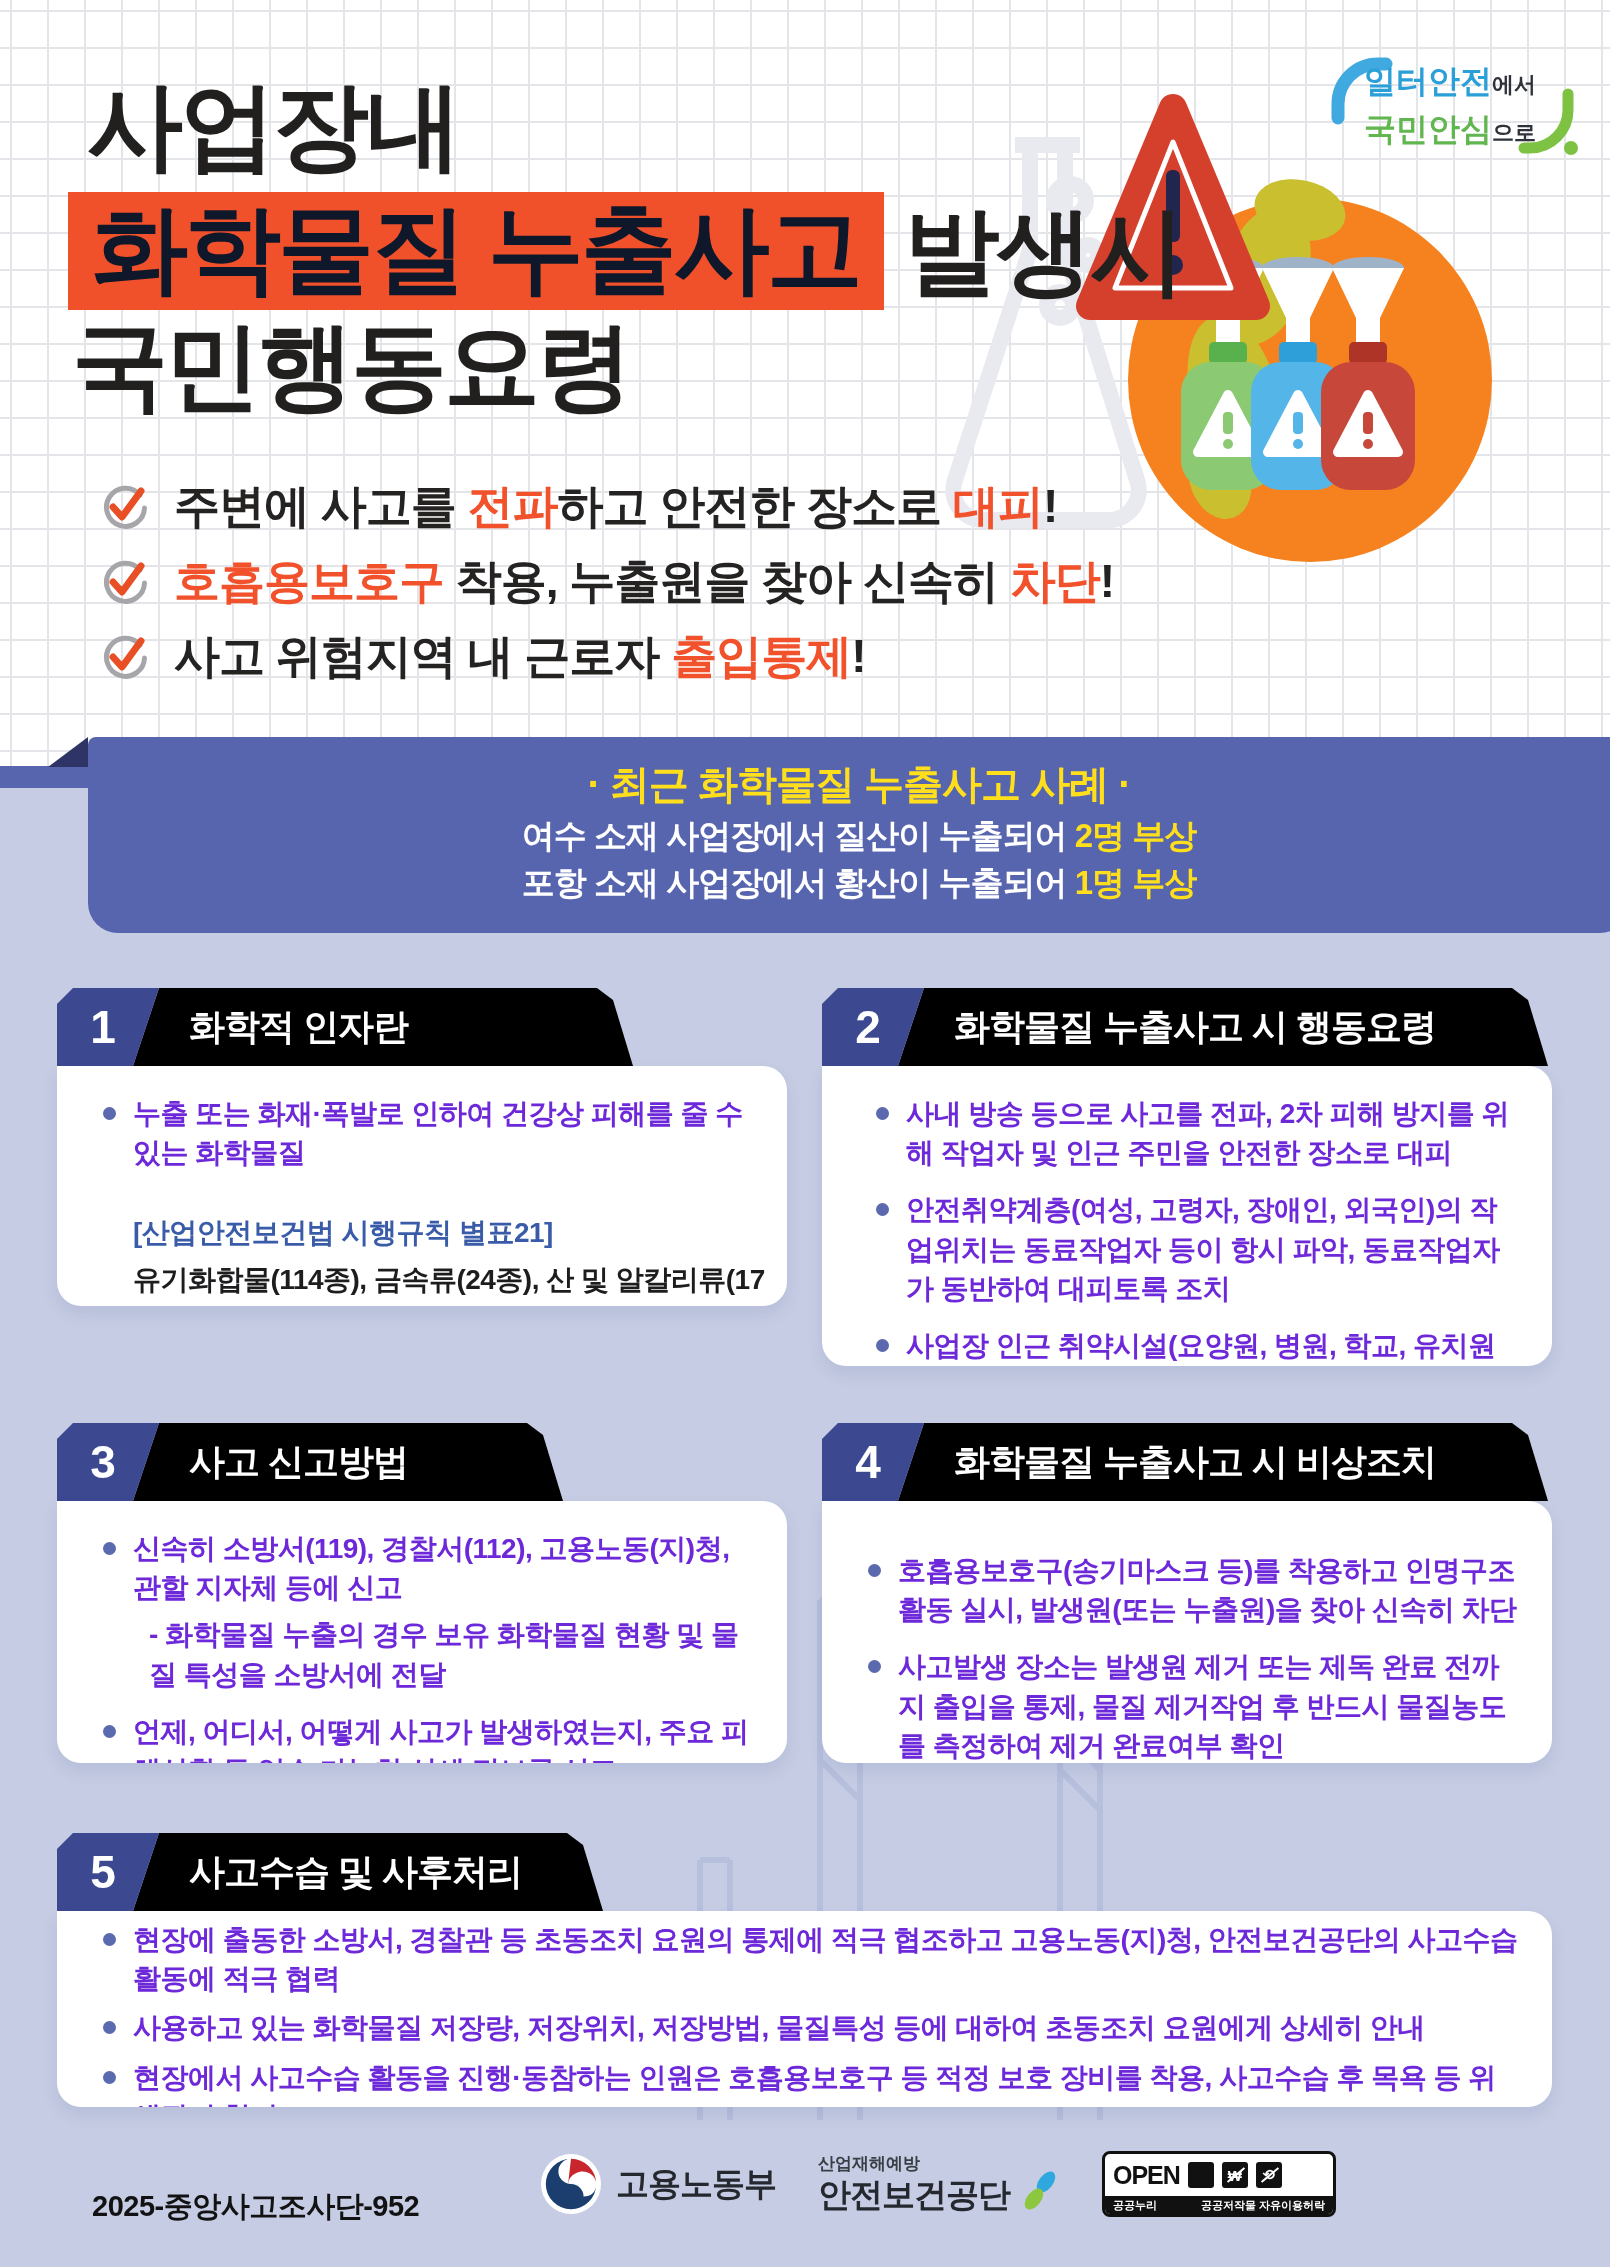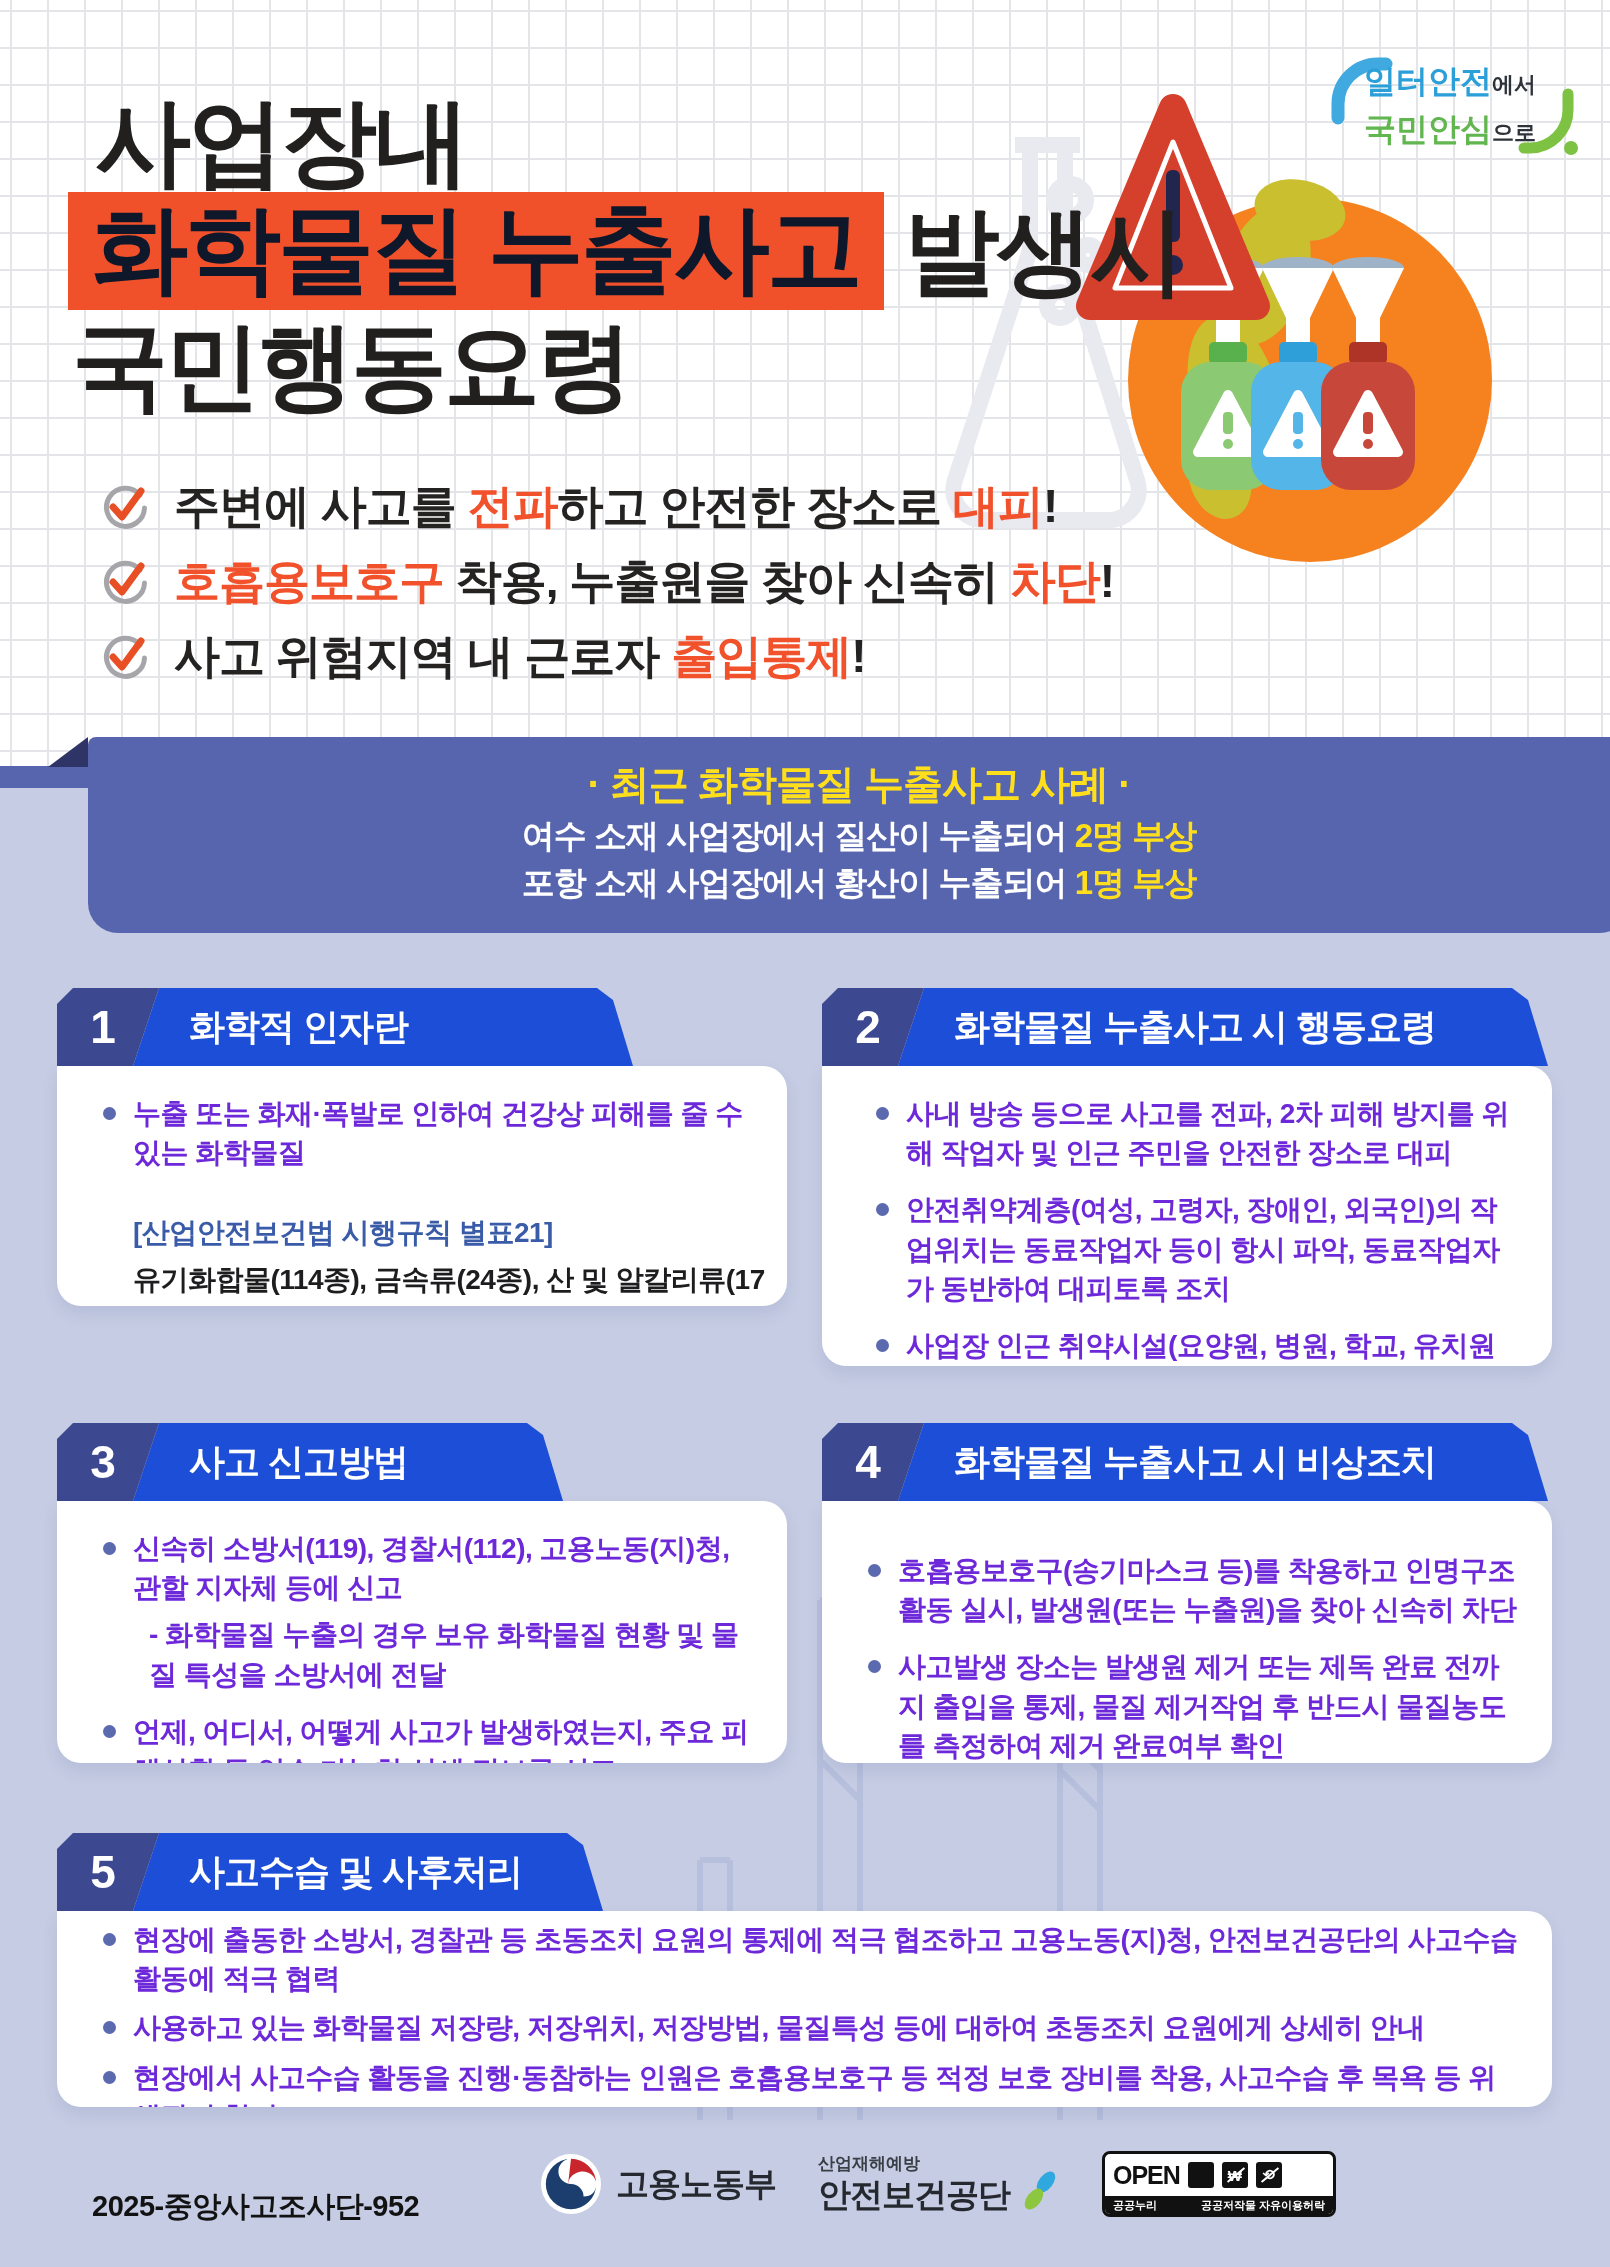--- a/index.html
+++ b/index.html
@@ -15,21 +15,21 @@
   .grid-bg{
     position:absolute;left:0;top:0;width:100%;height:780px;background:#fff;
     background-image:linear-gradient(#e4e5e9 2px,transparent 2px),
                      linear-gradient(90deg,#e4e5e9 2px,transparent 2px);
     background-size:37px 37px;background-position:10px 10px;
   }
   .lower-bg{position:absolute;left:0;top:778px;width:100%;height:1489px;background:#c5cce3;}
   .silhouette{position:absolute;left:0;top:1560px;opacity:.5;}
   
   .t-line{position:absolute;font-weight:900;letter-spacing:-3px;color:#221f1f;white-space:nowrap;}
-  .t1{left:95px;top:72px;font-size:96px;line-height:108px;margin-top:16px;}
+  .t1{left:87px;top:72px;font-size:96px;line-height:108px;}
   .t2{left:68px;top:192px;font-size:96px;line-height:110px;display:flex;align-items:center;}
   .t2 .box{background:#f0512b;color:#0f172a;padding:2px 24px 6px 24px;}
   .t2 .rest{margin-left:20px;}
   .t3{left:72px;top:312px;font-size:96px;line-height:108px;}
   
   .brand{position:absolute;left:1328px;top:52px;width:250px;height:110px;}
   .brand .txt{position:absolute;left:36px;top:8px;line-height:42px;white-space:nowrap;}
   .brand .strong1{color:#2b9fd8;font-size:32px;font-weight:800;}
   .brand .strong2{color:#62b64f;font-size:32px;font-weight:800;}
   .brand .small{color:#2e3239;font-size:22px;font-weight:700;}
@@ -52,21 +52,21 @@
   .ribbon .rline:first-of-type{margin-top:12px;}
   .ribbon .rline .hl{color:#ffdf1b;}
   
   .card{position:absolute;}
   .card .tab{
     position:absolute;left:0;top:0;width:102px;height:78px;background:#3c4890;color:#fff;
     font-size:46px;font-weight:800;display:flex;align-items:center;justify-content:center;
     padding-right:10px;clip-path:polygon(0 16px,16px 0,100% 0,calc(100% - 26px) 100%,0 100%);
   }
   .card .bar{
-    position:absolute;left:76px;top:0;height:78px;background:#1d4ed8;color:#fff;
+    position:absolute;left:76px;top:0;height:78px;background:#000000;color:#fff;
     font-size:36px;font-weight:800;display:flex;align-items:center;padding-left:56px;
     letter-spacing:-1px;white-space:nowrap;
     clip-path:polygon(26px 0,calc(100% - 36px) 0,calc(100% - 20px) 12px,100% 100%,0 100%);
   }
   .card .body{
     position:absolute;left:0;top:78px;width:100%;background:#fff;
     border-radius:0 24px 24px 24px;box-shadow:0 8px 16px rgba(60,70,140,.10);
     overflow:hidden;
   }
   ul.bullets{list-style:none;margin:0;padding:28px 34px 20px 44px;}

